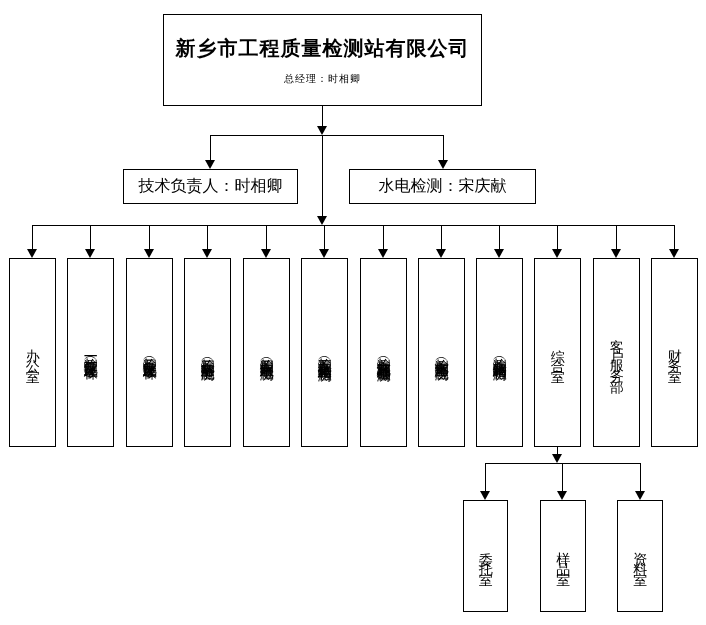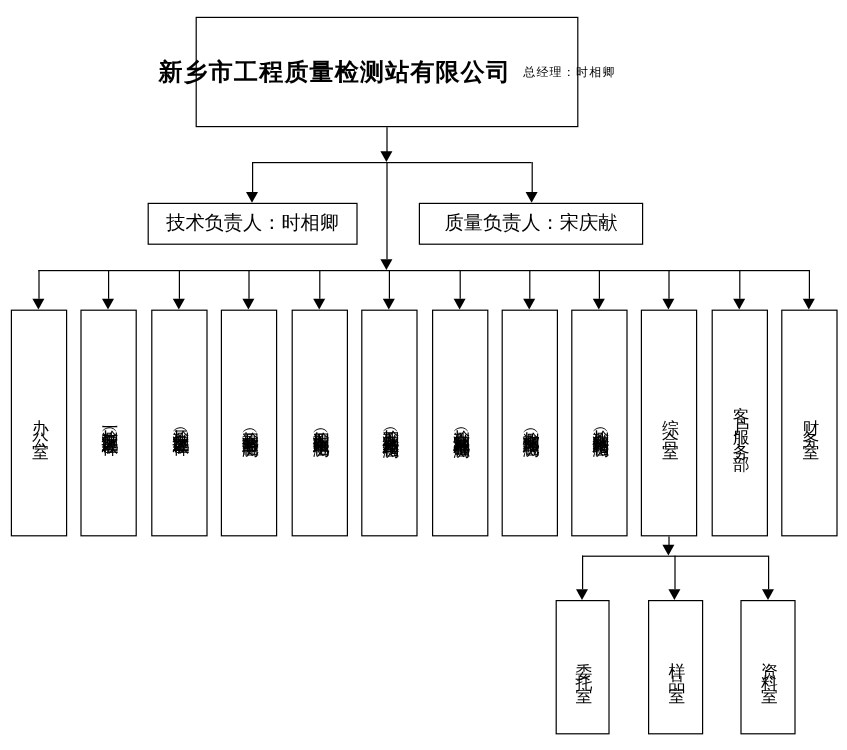--- a/index.html
+++ b/index.html
@@ -1,20 +1,20 @@
 <!DOCTYPE html>
 <html><head>
 <meta charset="utf-8">
 <style>
   html,body{margin:0;padding:0;background:#ffffff;}
   #chart{position:relative;width:706px;height:625px;background:#ffffff;
          font-family:"Liberation Serif","DejaVu Serif",serif;color:#000;}
   .box{position:absolute;border:1px solid #000;background:#fff;box-sizing:border-box;
        display:flex;align-items:center;justify-content:center;text-align:center;}
-  .rootbox{gap:10px;}
+  .rootbox{flex-direction:column;gap:10px;}
   .title{font-size:20px;font-weight:bold;letter-spacing:1px;white-space:nowrap;}
   .subtitle{font-size:10px;letter-spacing:1px;white-space:nowrap;}
   .midlabel{font-size:16px;white-space:nowrap;}
   .col{top:258px;width:47px;height:189px;}
   .vlabel{writing-mode:vertical-rl;text-orientation:mixed;font-size:14px;line-height:1.1;
           white-space:nowrap;}
   .subbox{top:500px;height:112px;}
   .vline{position:absolute;width:1px;background:#000;}
   .hline{position:absolute;height:1px;background:#000;}
   .arrow{position:absolute;width:0;height:0;border-left:5px solid transparent;
@@ -36,21 +36,21 @@
 
   <div class="vline" style="left:210px;top:135px;height:25px;"></div>
   <div class="arrow" style="left:205px;top:160px;"></div>
   <div class="vline" style="left:443px;top:135px;height:25px;"></div>
   <div class="arrow" style="left:438px;top:160px;"></div>
 
   <div class="box" style="left:123px;top:169px;width:175px;height:35px;">
     <span class="midlabel">技术负责人：时相卿</span>
   </div>
   <div class="box" style="left:349px;top:169px;width:187px;height:35px;">
-    <span class="midlabel">质量负责人：宋庆献</span>
+    <span class="midlabel">水电检测：宋庆献</span>
   </div>
 
   <div class="vline" style="left:322px;top:135px;height:81px;"></div>
   <div class="arrow" style="left:317px;top:216px;"></div>
   <div class="hline" style="left:32px;top:225px;width:643px;"></div>
 
   <div class="vline" style="left:32px;top:225px;height:24px;"></div>
   <div class="arrow" style="left:27px;top:249px;"></div>
   <div class="vline" style="left:90px;top:225px;height:24px;"></div>
   <div class="arrow" style="left:85px;top:249px;"></div>

